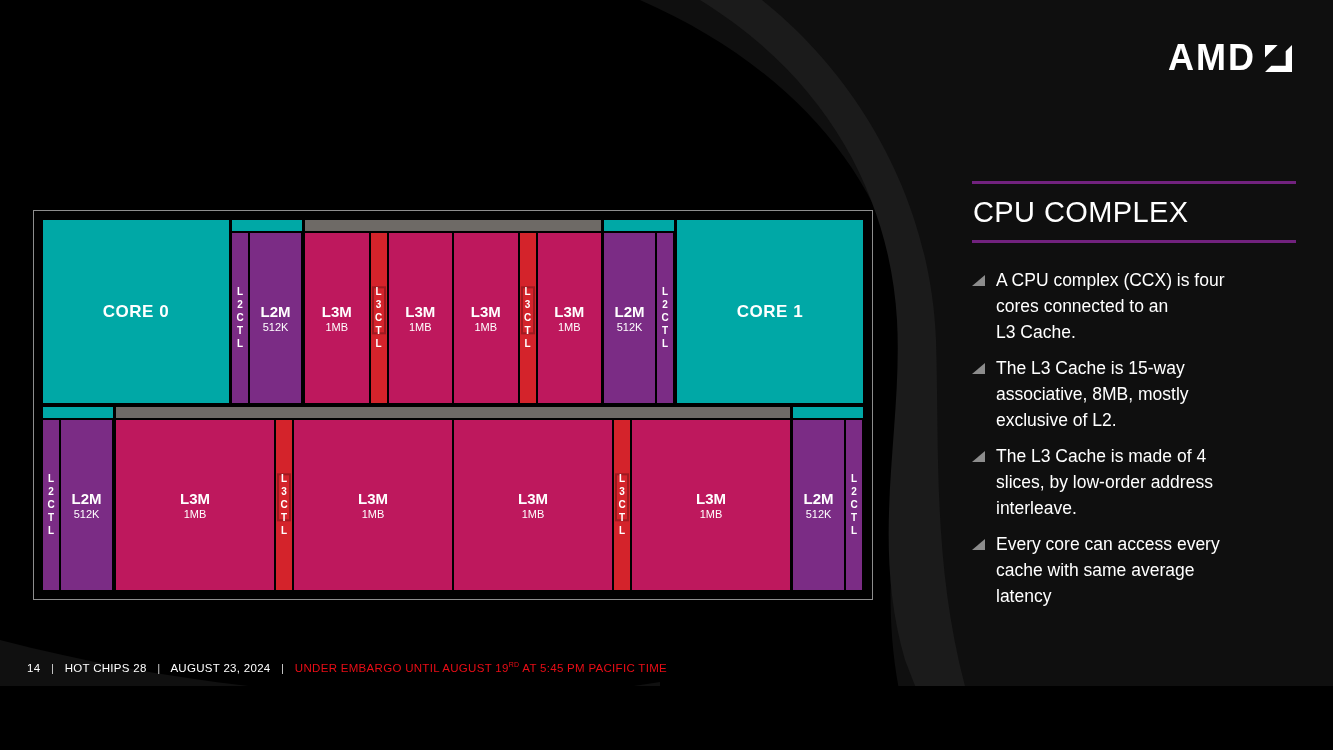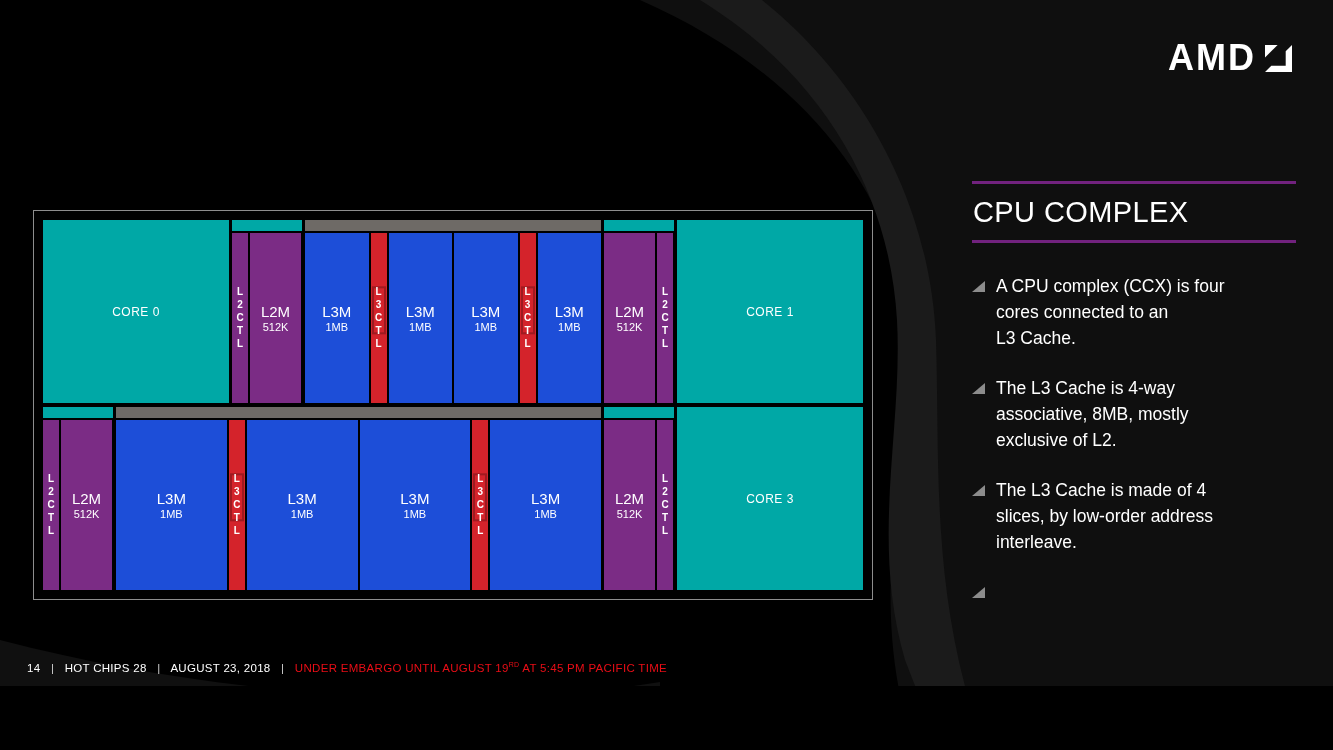--- a/index.html
+++ b/index.html
@@ -20,21 +20,21 @@
   .logo-mark { width:27px; height:27px; display:block; }
 
   
   .diagram {
     position:absolute; left:33px; top:210px; width:840px; height:390px;
     border:1px solid #8d8d8d; background:#000; padding:9px;
     display:flex; flex-direction:column; gap:4px;
   }
   .row { flex:1; display:flex; gap:3px; min-height:0; }
   .core { width:186px; background:#00a8a6; display:flex; align-items:center; justify-content:center; }
-  .core span { color:#fff; font-weight:normal; font-size:12px; letter-spacing:.5px; }
+  .core span { color:#fff; font-weight:bold; font-size:17px; letter-spacing:.5px; }
   .mid { flex:1; display:flex; gap:3px; }
   .grp { display:flex; flex-direction:column; }
   .g-l2 { width:70px; }
   .g-l3 { flex:1; }
   .bar { height:11px; margin-bottom:2px; flex:none; }
   .bar.teal { background:#00a8a6; }
   .bar.gray { background:#6e6a66; }
   .gbody { flex:1; display:flex; gap:2px; min-height:0; }
 
   .vstrip { width:16px; flex:none; display:flex; align-items:center; justify-content:center; position:relative; }
@@ -43,30 +43,30 @@
     color:#fff; font-size:10px; font-weight:bold; letter-spacing:2px;
     position:relative; z-index:1;
   }
   .purple { background:#7b2c85; }
   .redstrip { background:#d4232b; }
   .redstrip::before {
     content:""; position:absolute; left:1px; right:1px; top:50%;
     transform:translateY(-66%); height:44px; border:2px solid #9e1a20;
   }
   .blk { display:flex; flex-direction:column; align-items:center; justify-content:center; color:#fff; }
-  .blk .t1 { font-weight:normal; font-size:15px; }
+  .blk .t1 { font-weight:bold; font-size:15px; }
   .blk .t2 { font-size:11px; margin-top:1px; }
   .l2m { width:51px; flex:none; background:#7b2c85; }
-  .l3m { flex:1; background:#1d4ed8; }
+  .l3m { flex:1; background:#be185d; }
 
   
   .panel { position:absolute; left:972px; top:181px; width:324px; color:#fff; }
   .rule { height:3px; background:#71227e; }
   .panel-title { font-size:29px; font-weight:400; letter-spacing:.4px; margin:12px 0 11px 1px; color:#fff; }
-  .bullets { margin-top:30px; display:flex; flex-direction:column; gap:24px; }
+  .bullets { margin-top:24px; display:flex; flex-direction:column; gap:10px; }
   .bullet { display:flex; align-items:flex-start; gap:11px; }
   .tri { width:0; height:0; border-left:13px solid transparent; border-bottom:11px solid #8c8c8c; margin-top:8px; flex:none; }
   .btext { font-size:17.5px; line-height:26px; white-space:pre-line; }
 
   
   .footer { position:absolute; left:27px; bottom:12px; font-size:11.5px; color:#fff; letter-spacing:.3px; white-space:nowrap; }
   .footer .sep { margin:0 7px; color:#d0d0d0; }
   .embargo { color:#e90d16; }
   .embargo sup { font-size:7px; vertical-align:super; }
 </style>
@@ -200,59 +200,59 @@
             <div class="blk l2m">
               <span class="t1">L2M</span>
               <span class="t2">512K</span>
             </div>
             <div class="vstrip purple">
                 <span>L2CTL</span>
               </div>
           </div>
         </div>
       </div>
-      <div class="core">
-        <span>CORE 3</span>
-      </div>
     </div>
 
   </div>
 
   <div class="panel">
     <div class="rule"></div>
     <h1 class="panel-title">CPU COMPLEX</h1>
     <div class="rule"></div>
     <div class="bullets">
       <div class="bullet">
         <span class="tri"></span>
         <span class="btext">A CPU complex (CCX) is four
 cores connected to an
 L3 Cache.</span>
       </div>
       <div class="bullet">
         <span class="tri"></span>
-        <span class="btext">The L3 Cache is 4-way
+        <span class="btext">The L3 Cache is 15-way
 associative, 8MB, mostly
 exclusive of L2.</span>
       </div>
       <div class="bullet">
         <span class="tri"></span>
         <span class="btext">The L3 Cache is made of 4
 slices, by low-order address
 interleave.</span>
       </div>
       <div class="bullet">
         <span class="tri"></span>
+        <span class="btext">Every core can access every
+cache with same average
+latency</span>
       </div>
     </div>
   </div>
 
   <div class="footer">
     <span>14</span>
     <span class="sep">|</span>
     <span>HOT CHIPS 28</span>
     <span class="sep">|</span>
-    <span>AUGUST 23, 2018</span>
+    <span>AUGUST 23, 2024</span>
     <span class="sep">|</span>
     <span class="embargo"><span>UNDER EMBARGO UNTIL AUGUST 19</span><sup>RD</sup><span> AT 5:45 PM PACIFIC TIME</span></span>
   </div>
 
 </div>
 
 </body></html>

